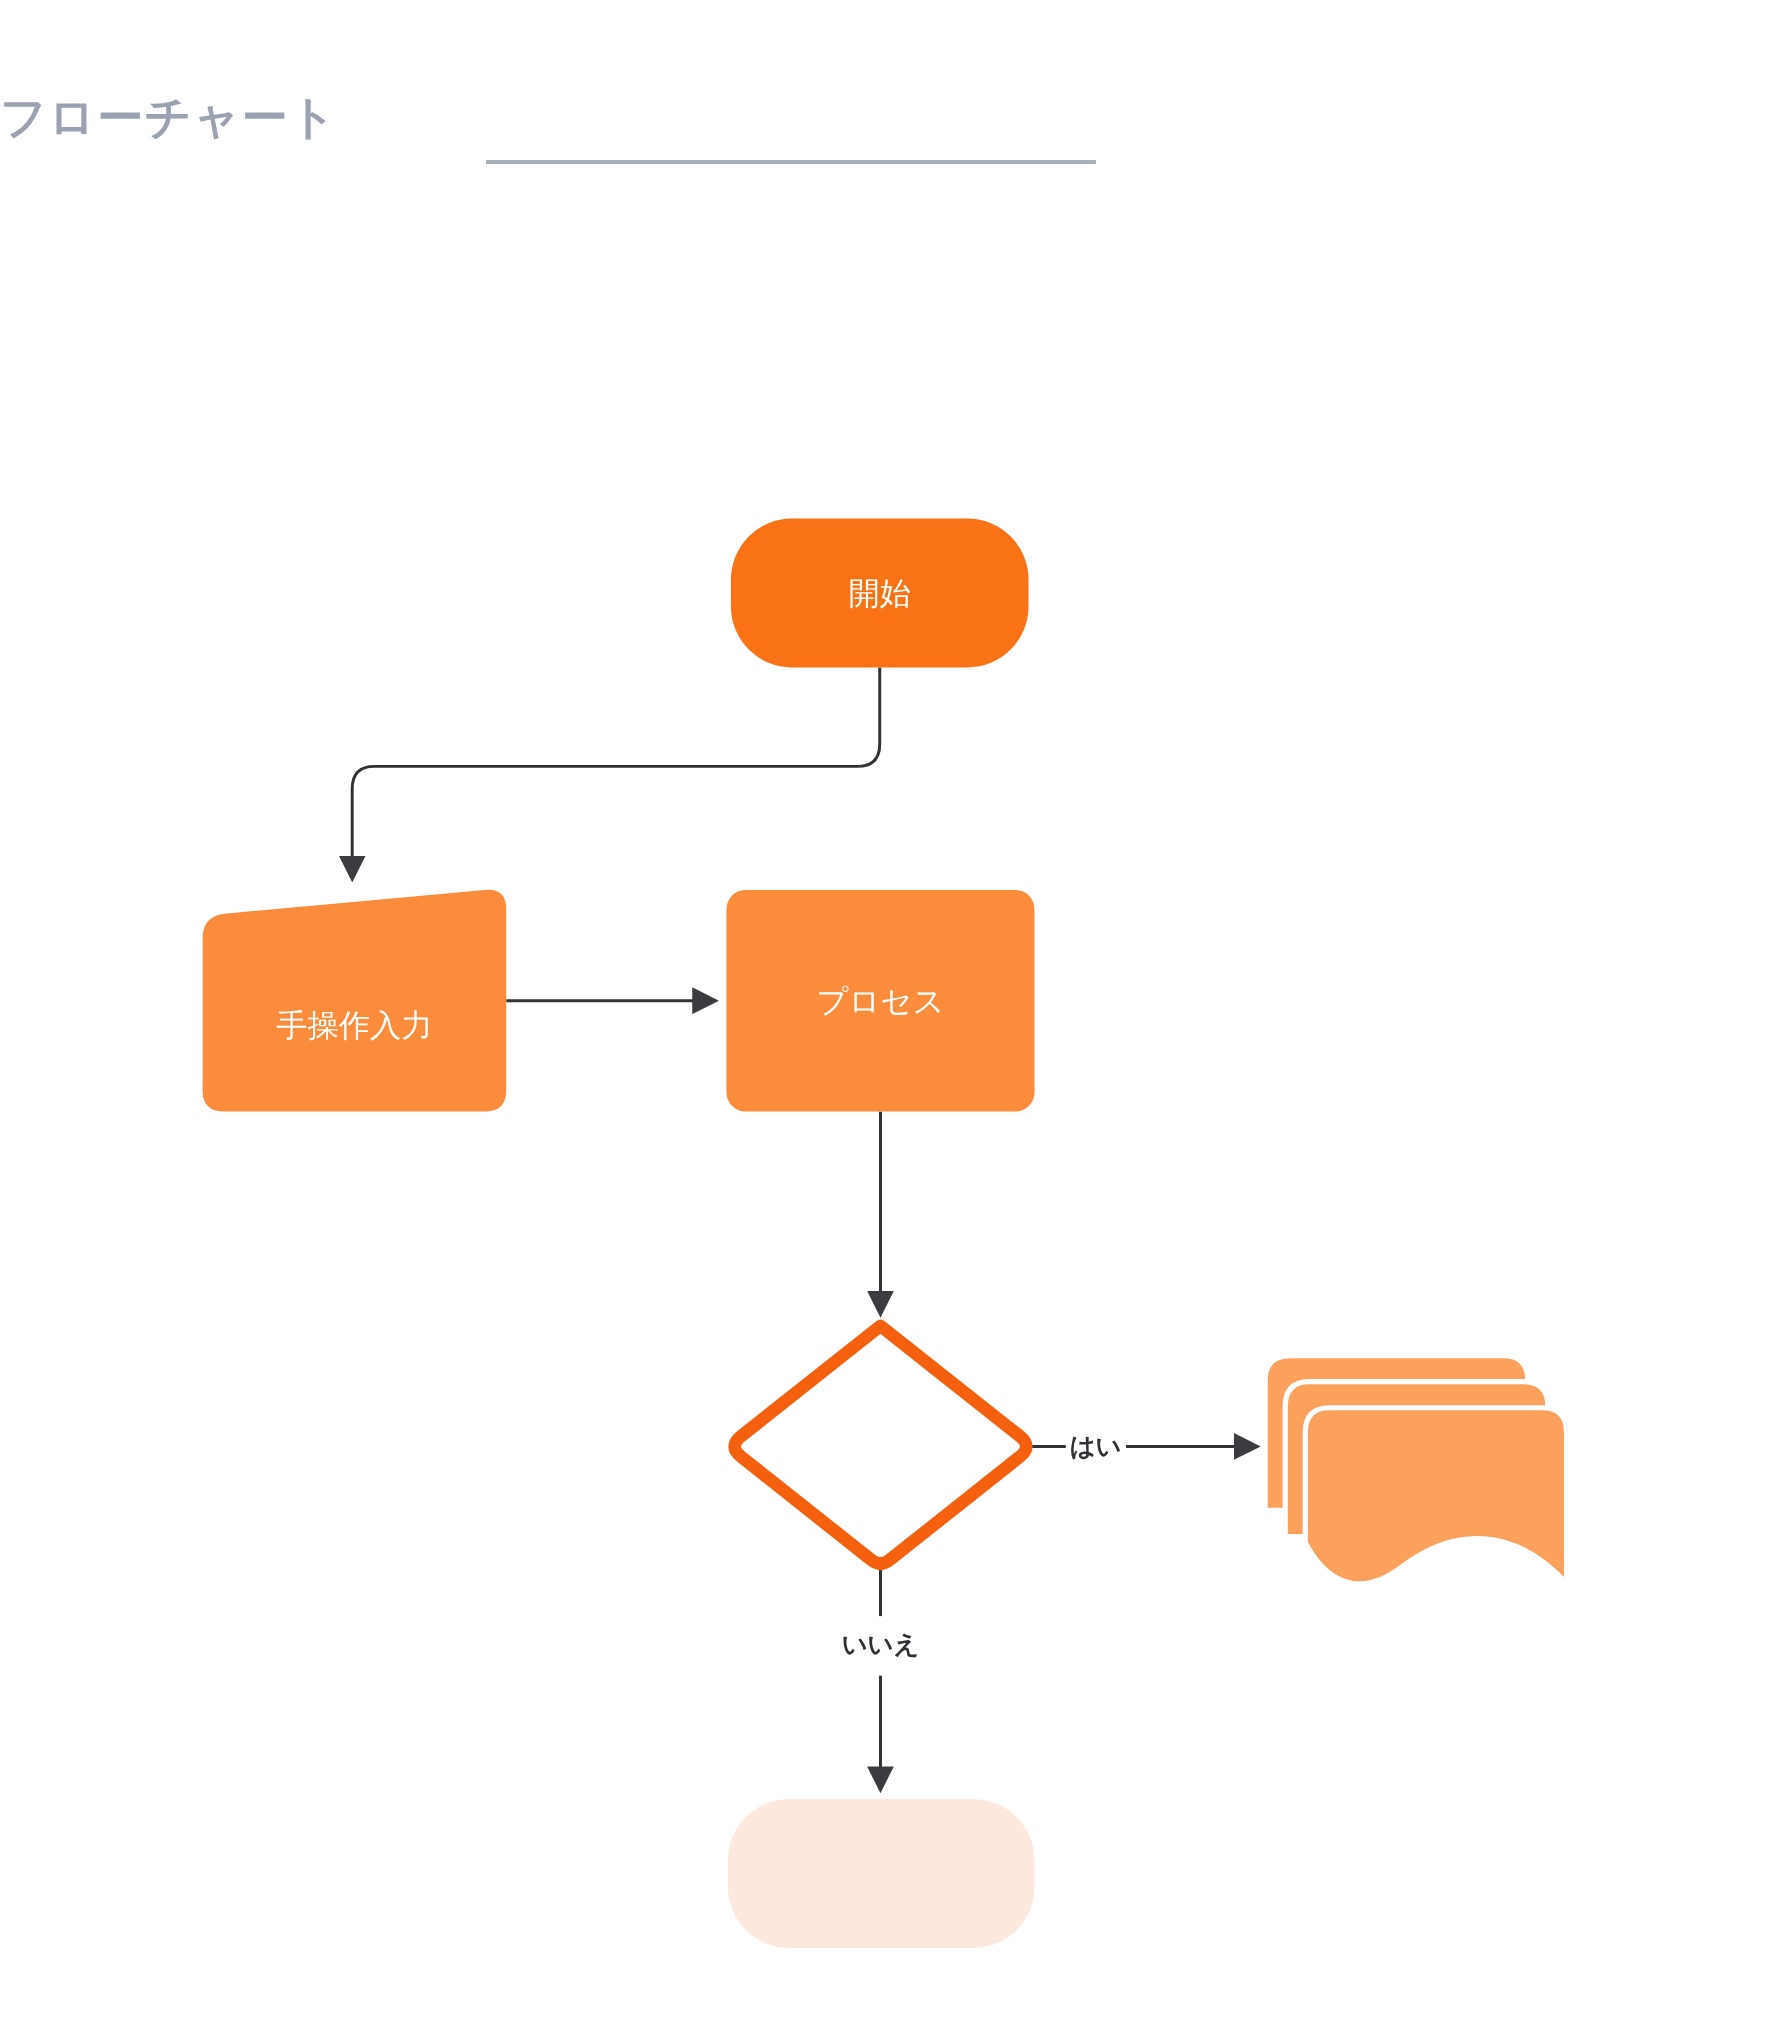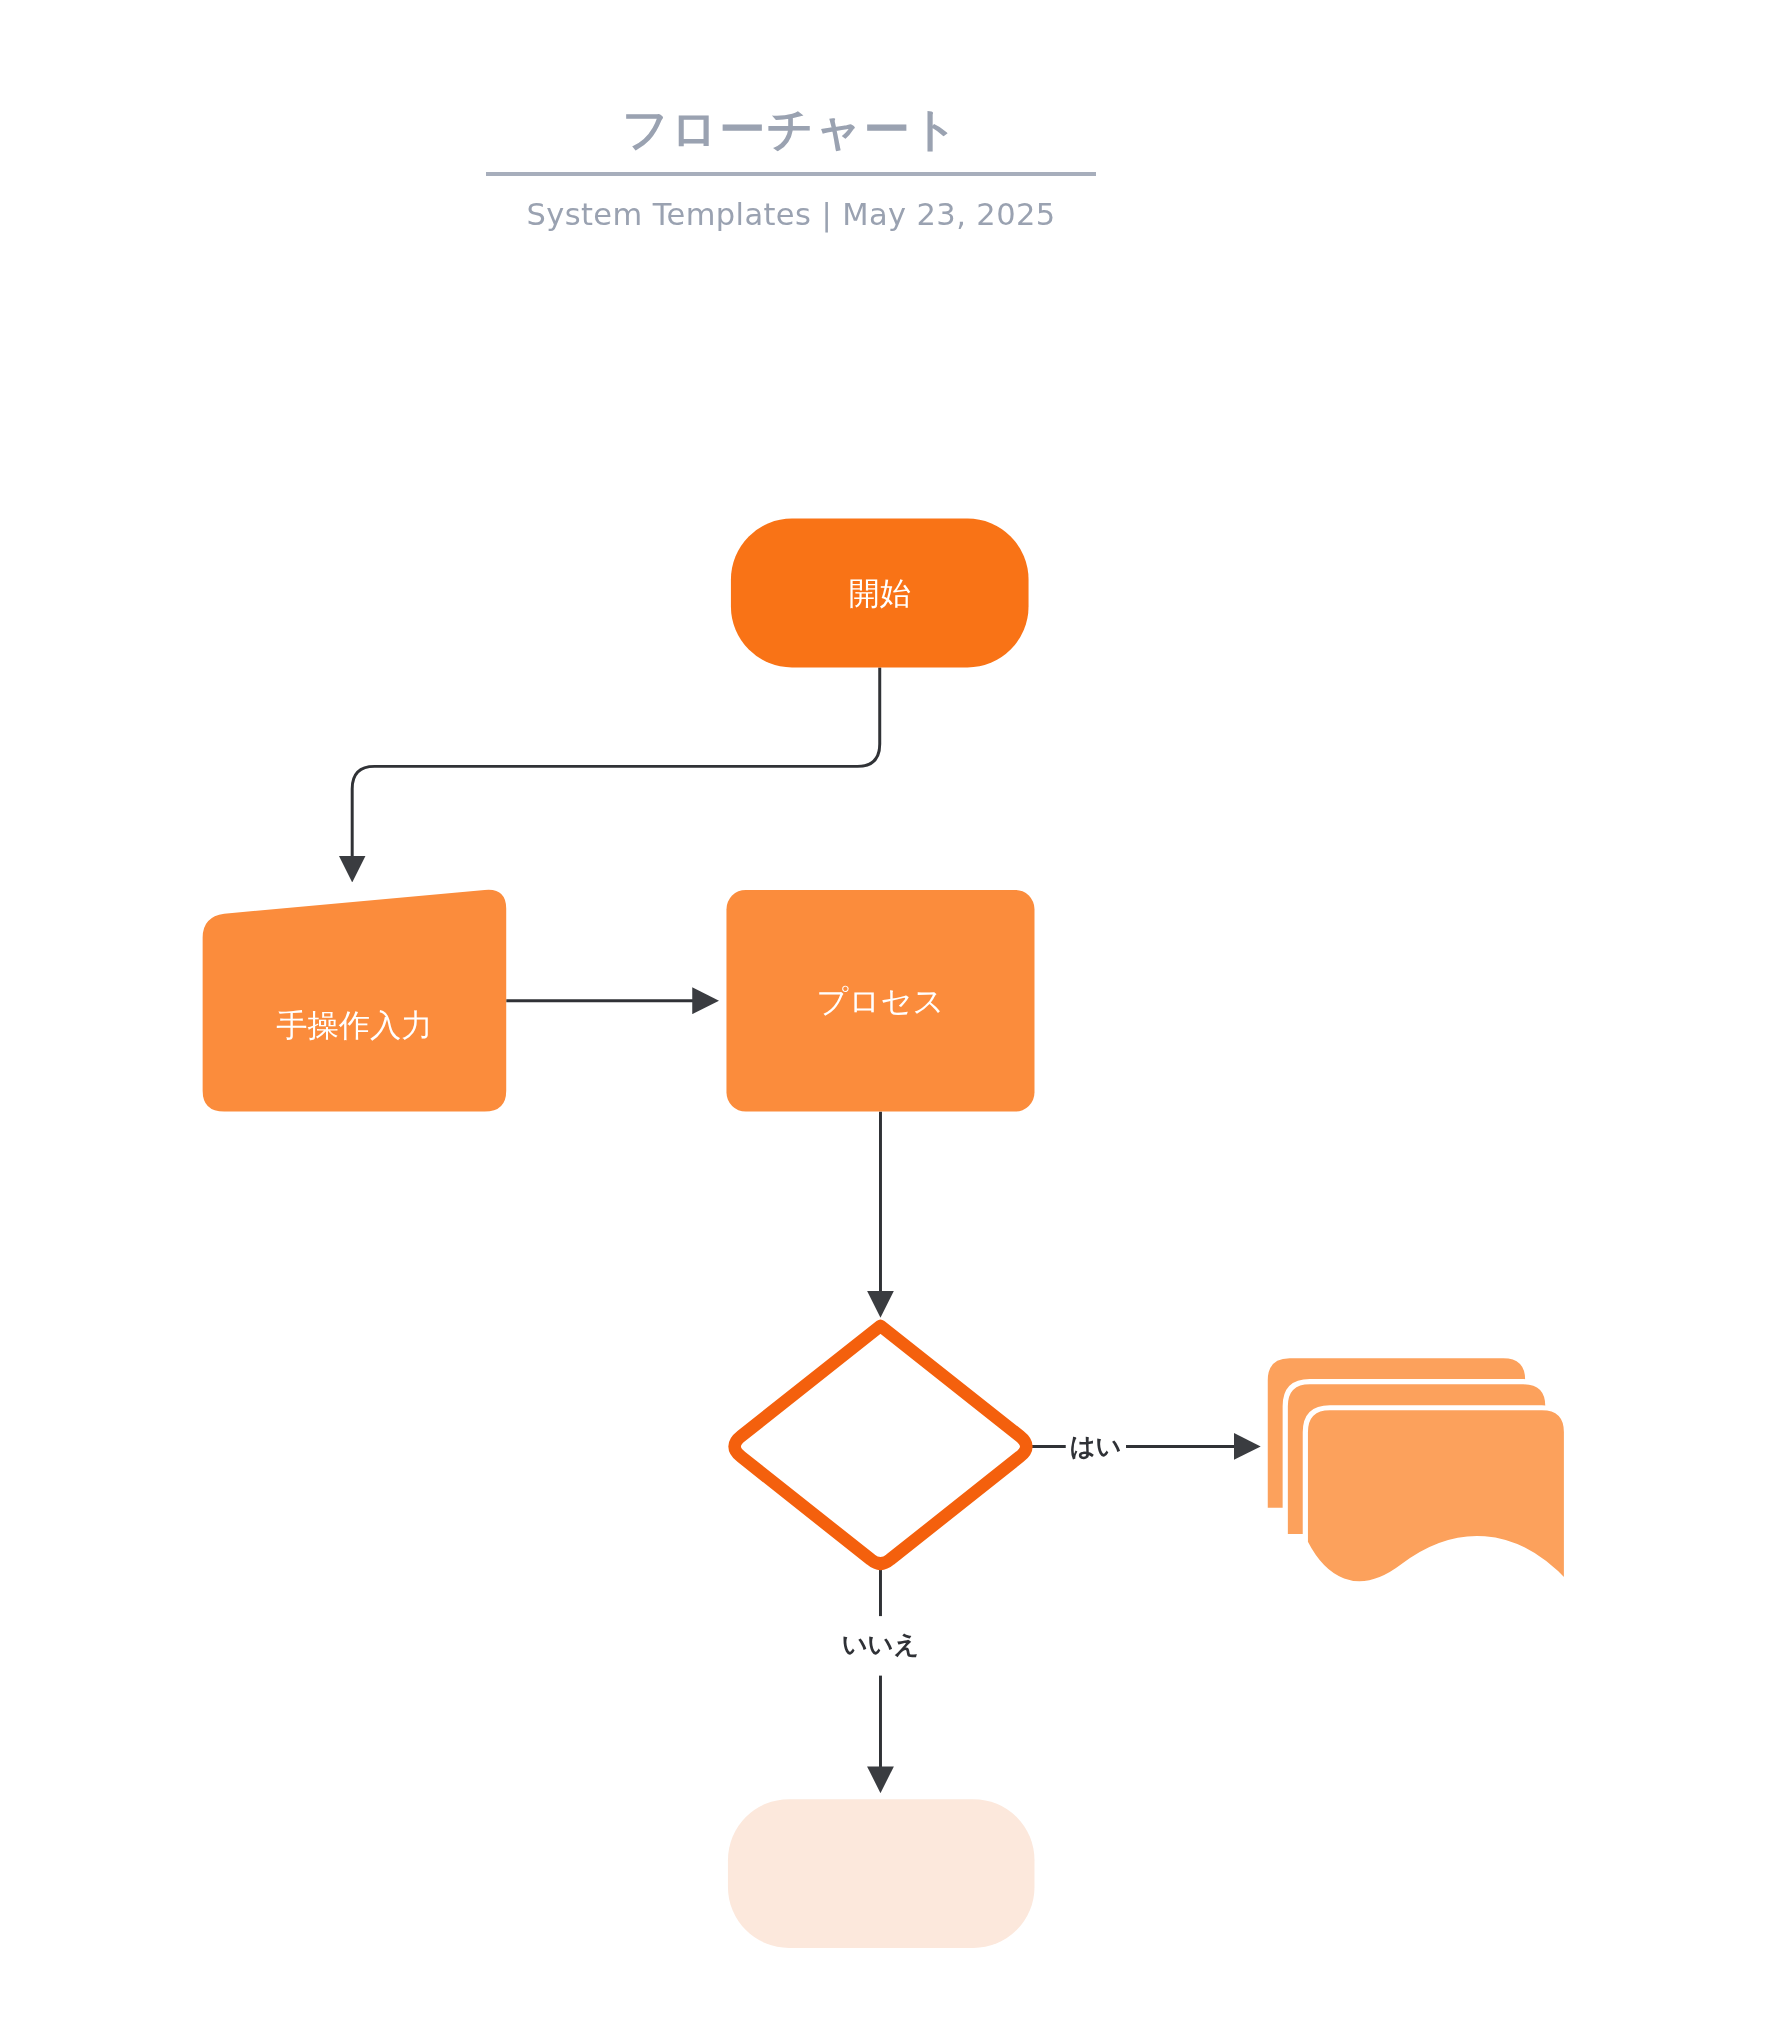--- a/index.html
+++ b/index.html
@@ -13,24 +13,23 @@
     height: 2035px;
     position: relative;
     overflow: hidden;
     font-family: "DejaVu Sans", "Liberation Sans", sans-serif;
     -webkit-font-smoothing: antialiased;
   }
 
   
   #header {
     position: absolute;
-    top: 16px;
+    top: 4px;
     left: 0;
     width: 1582px;
-    text-align: center;
   }
   #page-title {
     margin: 0;
     padding-top: 88px;
     font-size: 46px;
     font-weight: bold;
     letter-spacing: 1.5px;
     color: #9aa2b1;
     line-height: 1.12;
   }
@@ -86,21 +85,20 @@
   .arrow-head {
     fill: #3a3c40;
   }
 </style>
 </head>
 <body>
 
 <div id="header">
   <h1 id="page-title">フローチャート</h1>
   <div id="title-rule"></div>
-  <p id="header-subtitle">System Templates  |  May 23, 2025</p>
 </div>
 
 <div id="diagram">
   <svg viewBox="0 0 2401 2735" xmlns="http://www.w3.org/2000/svg">
     <defs>
       <marker id="arrow" viewBox="0 0 12 12" refX="10" refY="6" markerWidth="9" markerHeight="9" orient="auto-start-reverse">
         <path d="M 0 0 L 12 6 L 0 12 z" class="arrow-head"></path>
       </marker>
       <clipPath id="clip-doc-back">
         <rect x="1700" y="1820" width="400" height="260"></rect>

